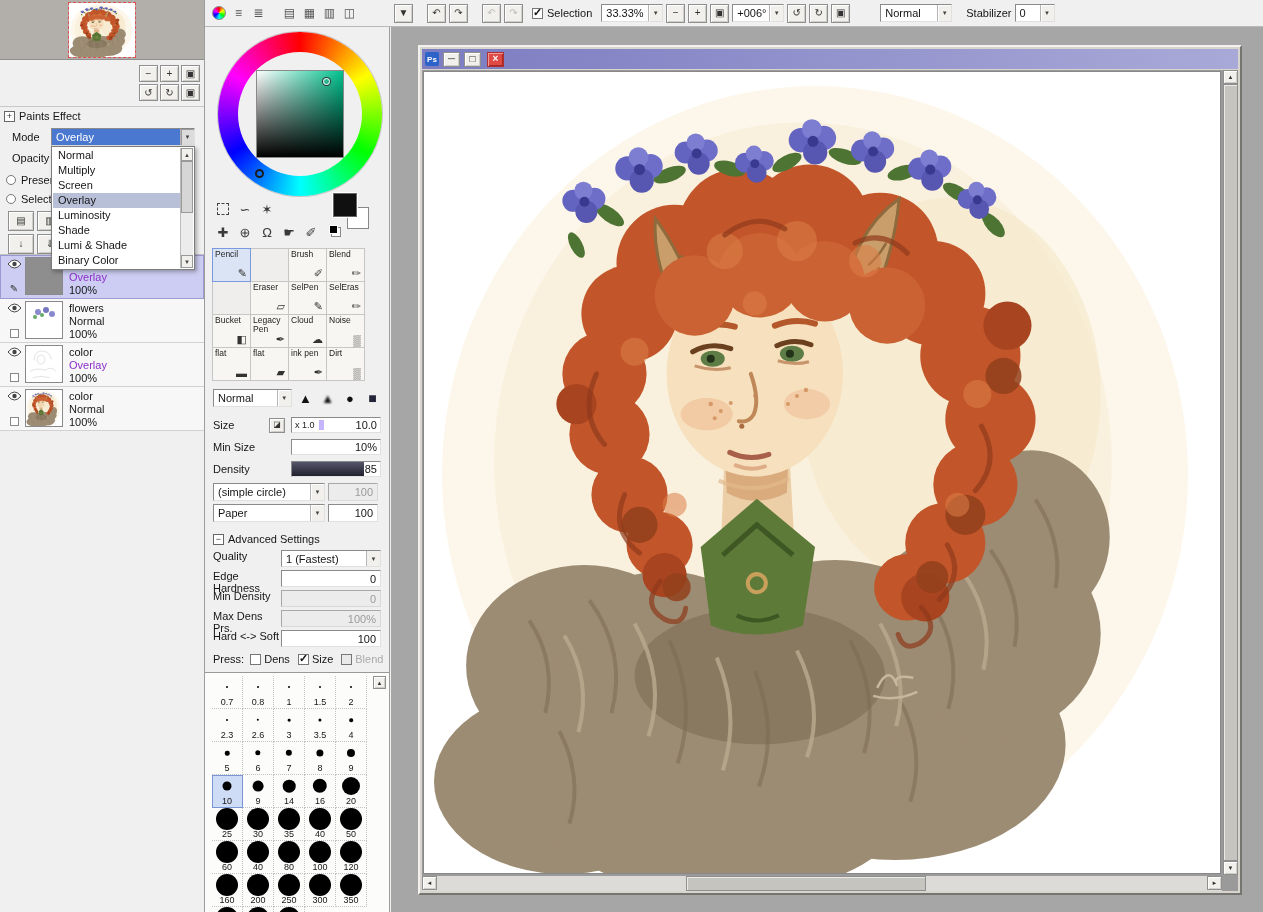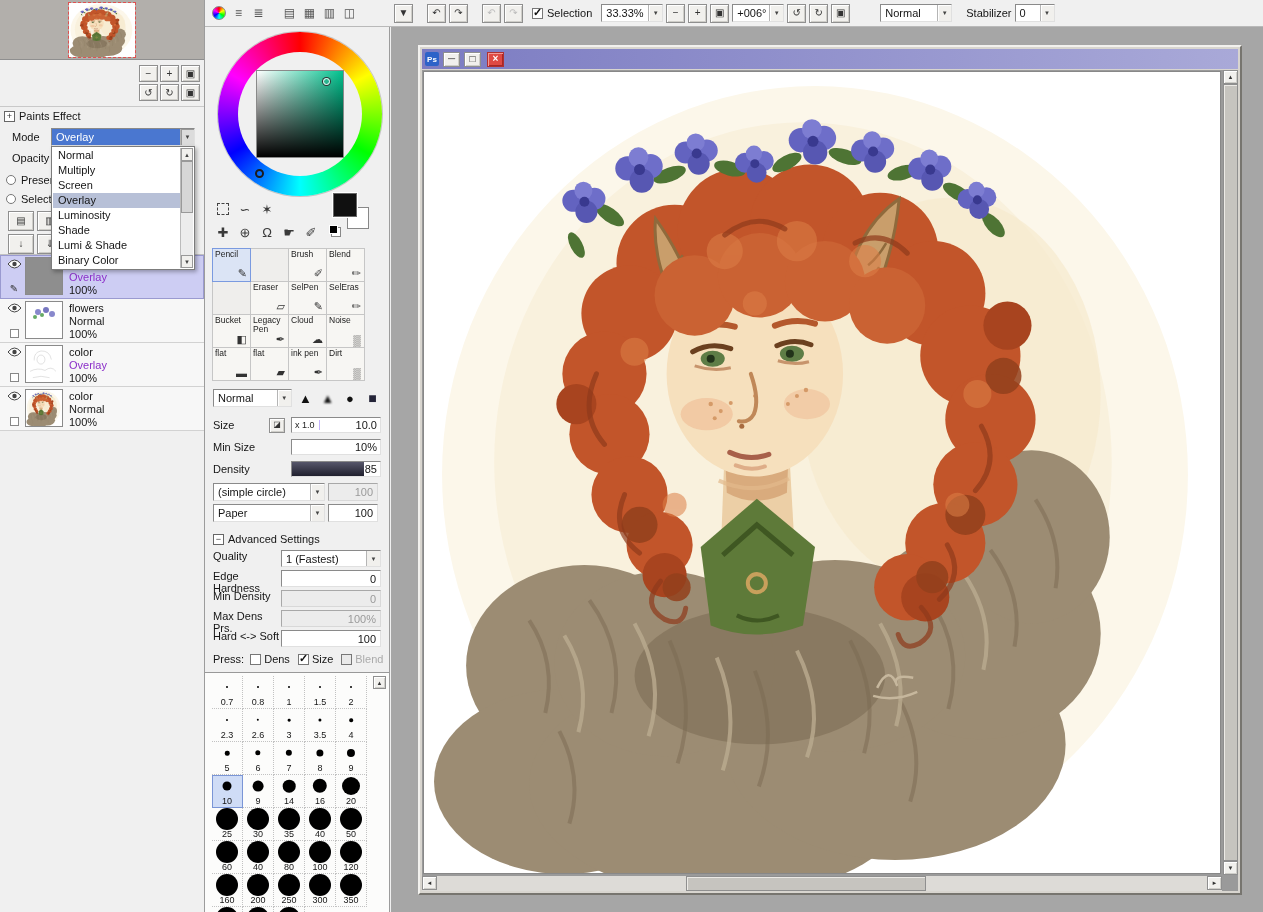--- a/index.html
+++ b/index.html
@@ -99,21 +99,21 @@
 .tip-row .combo{width:86px}
 .tipshape{width:19px;height:17px;display:flex;align-items:center;justify-content:center;font-size:13px;color:#111}
 .tipshape.soft{filter:blur(1px)}
 .tipshape.sq{color:#242438;font-size:14px}
 .param-rows{margin:7px 8px 0;flex:none}
 .p-row{display:flex;align-items:center;height:22px}
 .p-label{width:56px}
 .p-slot{width:22px;display:flex;align-items:center}
 .p-slot .btn3d{width:16px;height:15px;font-size:8px}
 .p-slider{flex:1;height:16px;position:relative;display:flex;align-items:center;background:#fff;border:1px solid;border-color:#8a8a8a #e0e0e0 #e0e0e0 #8a8a8a;padding:0 3px;overflow:hidden}
-.p-prefix{font-size:9px;color:#222;background:#fff;padding-right:4px;border-right:1px solid #c4b5fd;z-index:2}
+.p-prefix{font-size:9px;color:#222;background:#fff;padding-right:4px;border-right:5px solid #c4b5fd;z-index:2}
 .p-val{margin-left:auto;z-index:2}
 .p-fill{position:absolute;left:0;top:0;bottom:0;width:82%;background:linear-gradient(#56566a,#20202e)}
 .c-row{display:flex;align-items:center;margin:3px 8px 0;gap:3px;flex:none}
 .c-row .combo{width:112px}
 .c-val{width:50px;height:18px;display:flex;align-items:center;justify-content:flex-end;padding-right:4px}
 .c-val.disd{background:#ececec;border-color:#a8a8a8 #d8d8d8 #d8d8d8 #a8a8a8;color:#9a9a9a}
 .adv-header{margin:11px 8px 0;display:flex;align-items:center;gap:4px;flex:none}
 .adv-rows{margin:5px 8px 0;flex:none}
 .adv-row{display:flex;align-items:flex-start;height:20px}
 .adv-label{flex:1}

